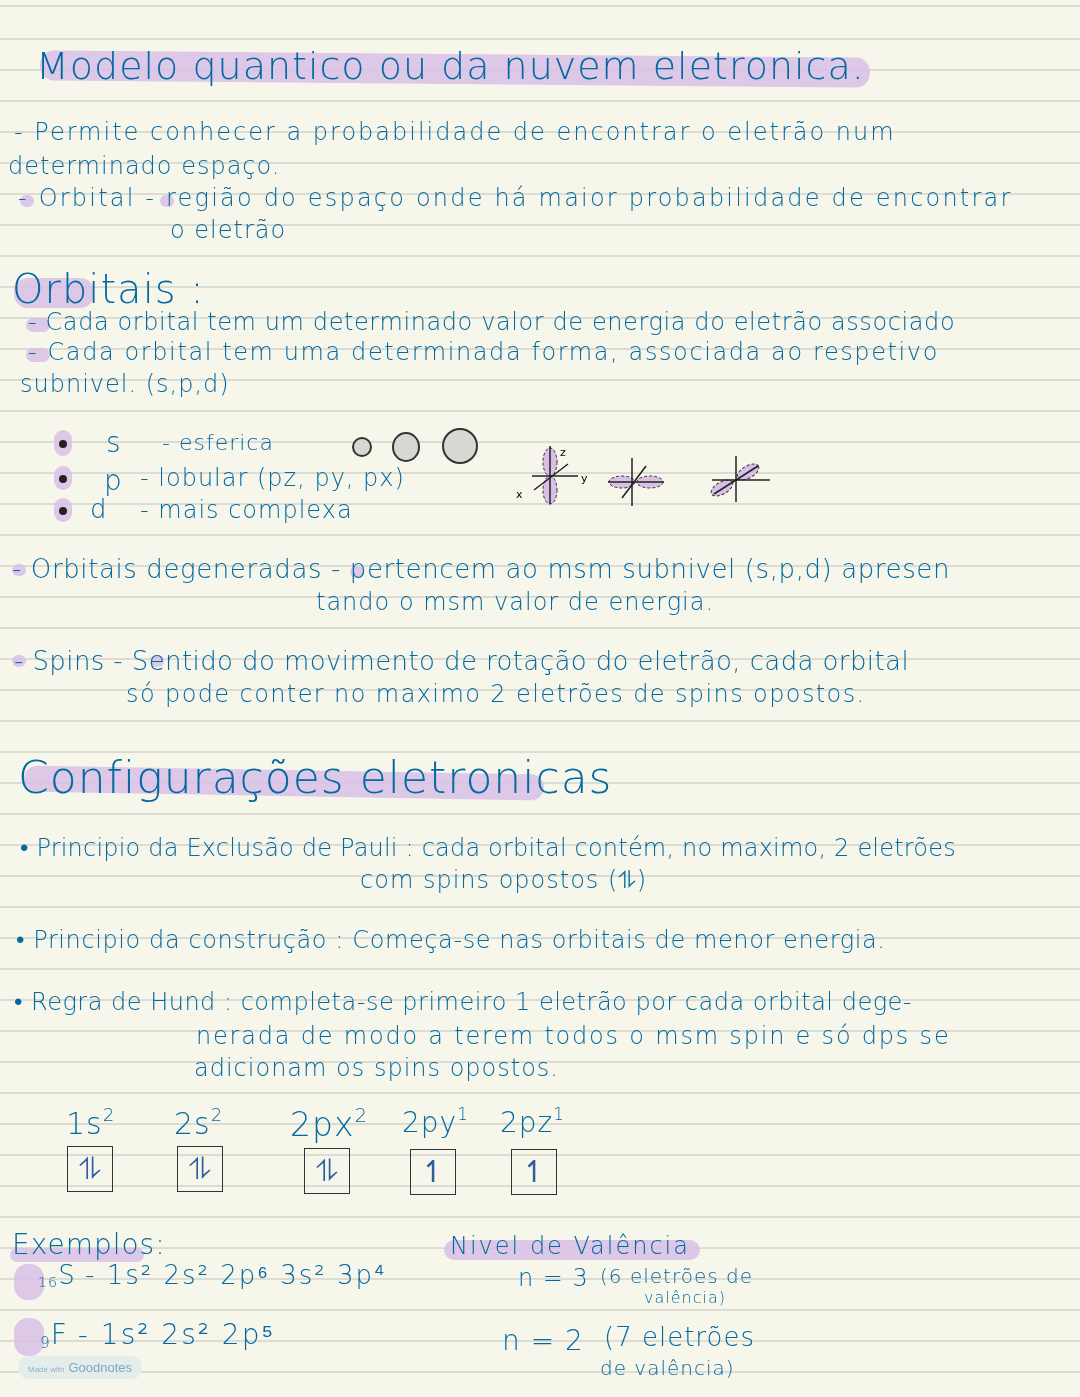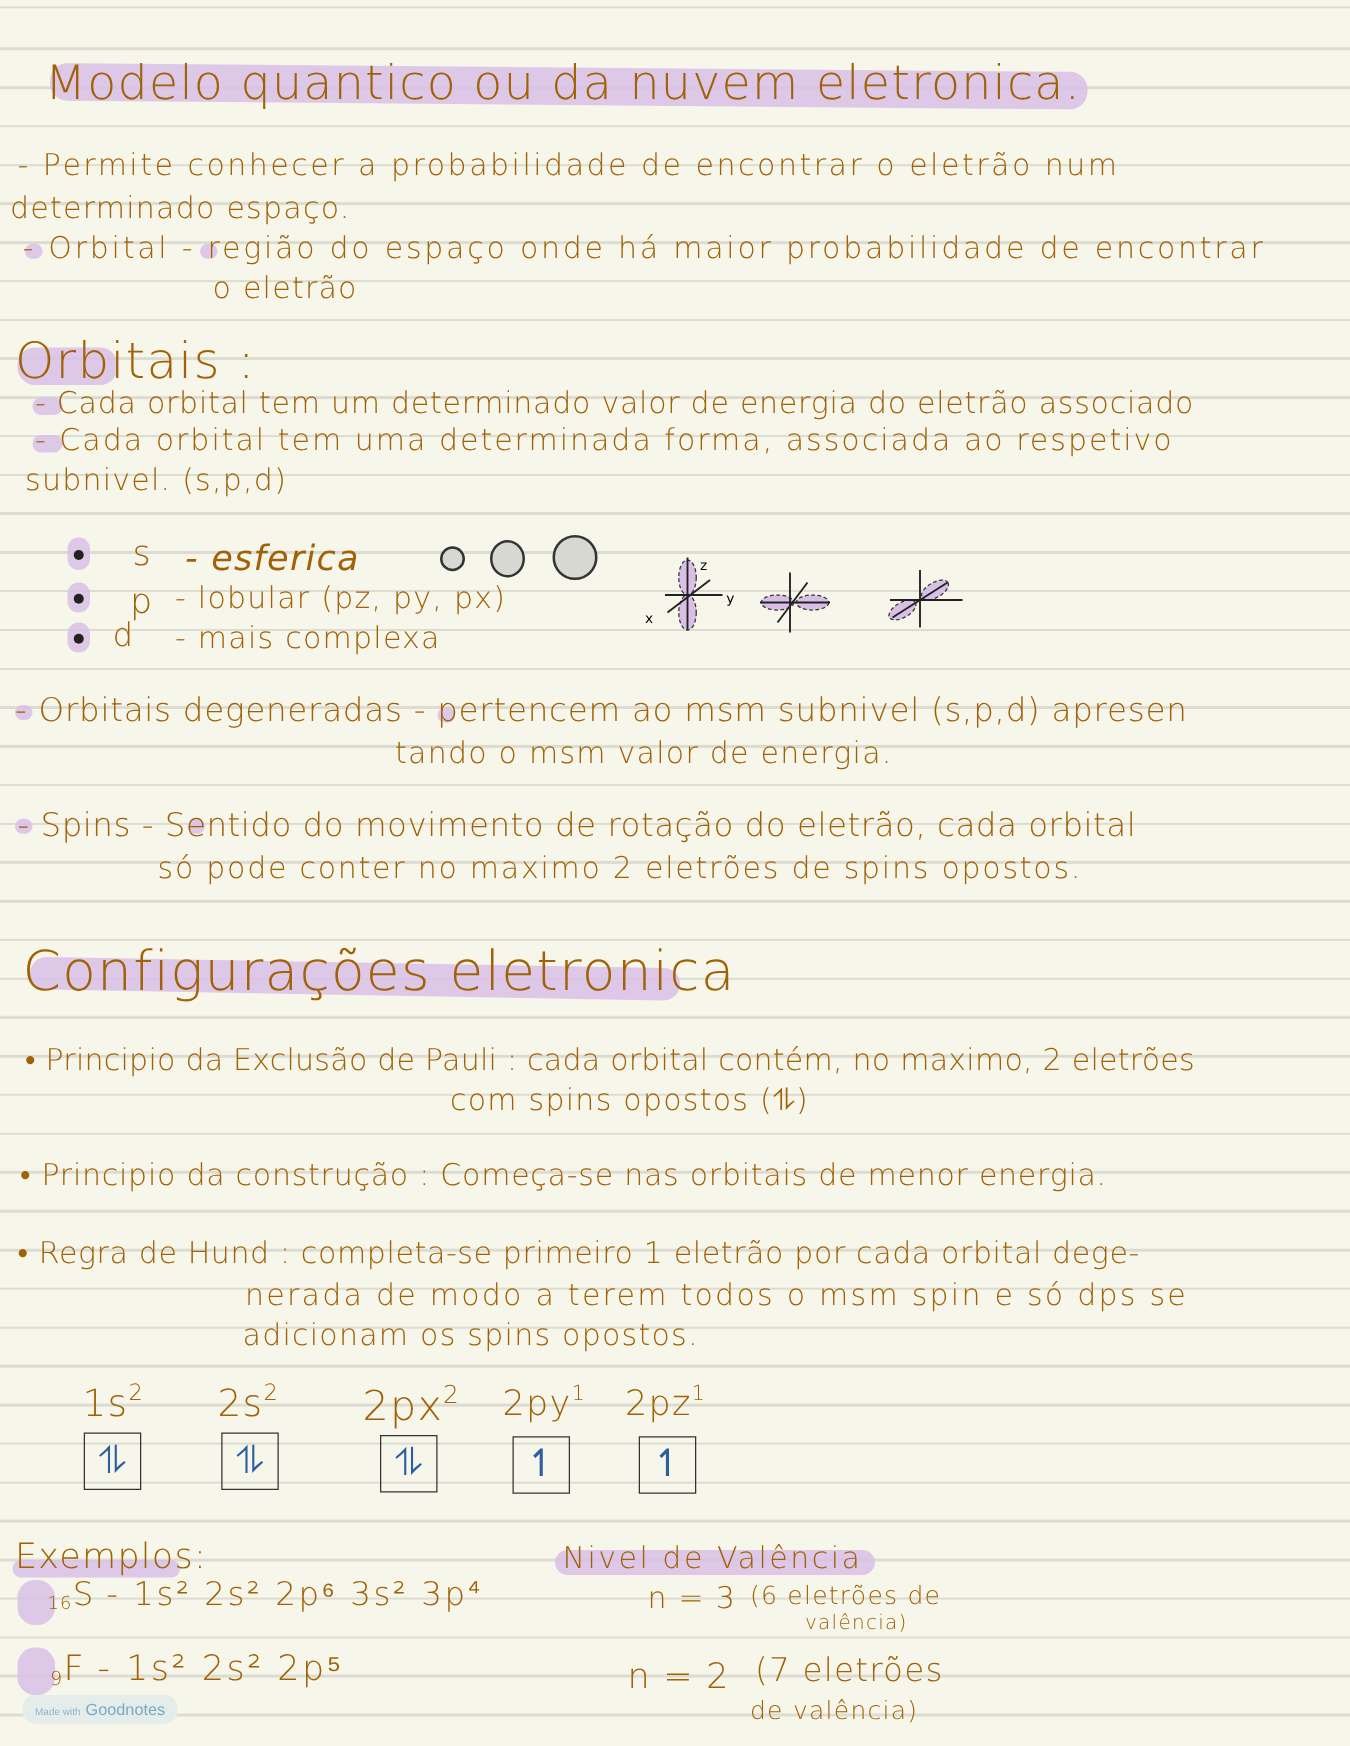--- a/index.html
+++ b/index.html
@@ -4,21 +4,21 @@
 <style>
   html, body { margin: 0; padding: 0; }
   body {
     width: 1080px; height: 1397px; position: relative; overflow: hidden;
     background: #f7f6ea;
     background-image: repeating-linear-gradient(to bottom, transparent 0px, transparent 29px, #dcdcd2 29px, #dcdcd2 31px);
     background-position: 0 9px;
     font-family: "DejaVu Sans", sans-serif;
     color: #1a1a1a;
   }
-  .t { position: absolute; white-space: nowrap; font-family: "DejaVu Sans", sans-serif; font-weight: 300; color: #a16207; letter-spacing: 1px; }
+  .t { position: absolute; white-space: nowrap; font-family: "DejaVu Sans", sans-serif; font-weight: 300; color: #0369a1; letter-spacing: 1px; }
   .h1 { font-size: 38px; letter-spacing: 1px; }
   .h2 { font-size: 40px; }
   .body { font-size: 24px; }
   .hl { position: absolute; background: #d9bfe6; border-radius: 14px; opacity: 0.85; }
   sup { font-size: 60%; vertical-align: 60%; }
   sub { font-size: 55%; vertical-align: -20%; padding-left: 24px; }
   .dot { position: absolute; width: 8px; height: 8px; border-radius: 50%; background: #222; }
   .circle { position: absolute; border: 2px solid #333; border-radius: 50%; background: #d8d8d2; }
   .box { position: absolute; width: 44px; height: 44px; border: 1.5px solid #333; color: #2c5fa0; font-size: 30px; text-align: center; line-height: 44px; font-family: "DejaVu Sans", sans-serif; font-weight: 300; }
   .watermark { position: absolute; left: 18px; top: 1356px; padding: 4px 10px; border-radius: 10px; background: #e4ede9; color: #7aa9c7; font-size: 13px; font-family: "Liberation Sans", sans-serif; }
@@ -41,21 +41,21 @@
 <div class="t h2" style="left:12px;top:266px;">Orbitais :</div>
 <div class="hl" style="left:26px;top:318px;width:24px;height:14px;"></div>
 <div class="t body" style="left:28px;top:308px;letter-spacing:0.6px;">- Cada orbital tem um determinado valor de energia do eletrão associado</div>
 <div class="hl" style="left:26px;top:348px;width:24px;height:14px;"></div>
 <div class="t body" style="left:28px;top:338px;letter-spacing:1.6px;">- Cada orbital tem uma determinada forma, associada ao respetivo</div>
 <div class="t body" style="left:20px;top:370px;">subnivel. (s,p,d)</div>
 
 <div class="hl" style="left:54px;top:430px;width:18px;height:26px;"></div>
 <div class="dot" style="left:59px;top:440px;"></div>
 <div class="t body" style="left:106px;top:426px;font-size:28px;">s</div>
-<div class="t body" style="left:148px;top:430px;font-size:28px;font-style:italic;">- esferica</div>
+<div class="t body" style="left:162px;top:430px;font-size:22px;">- esferica</div>
 <div class="circle" style="left:352px;top:437px;width:16px;height:16px;"></div>
 <div class="circle" style="left:392px;top:432px;width:24px;height:26px;"></div>
 <div class="circle" style="left:442px;top:428px;width:32px;height:32px;"></div>
 
 <div class="hl" style="left:54px;top:466px;width:18px;height:24px;"></div>
 <div class="dot" style="left:59px;top:475px;"></div>
 <div class="t body" style="left:104px;top:464px;font-size:28px;">p</div>
 <div class="t body" style="left:140px;top:464px;font-size:24px;">- lobular (pz, py, px)</div>
 
 <div class="hl" style="left:54px;top:498px;width:18px;height:24px;"></div>
@@ -92,21 +92,21 @@
 <div class="hl" style="left:350px;top:566px;width:14px;height:12px;"></div>
 <div class="t body" style="left:12px;top:554px;font-size:26px;letter-spacing:0.6px;text-align:right;">- Orbitais degeneradas - pertencem ao msm subnivel (s,p,d) apresen</div>
 <div class="t body" style="left:316px;top:588px;">tando o msm valor de energia.</div>
 
 <div class="hl" style="left:12px;top:655px;width:14px;height:12px;"></div>
 <div class="hl" style="left:150px;top:655px;width:14px;height:12px;"></div>
 <div class="t body" style="left:14px;top:646px;font-size:26px;letter-spacing:0.4px;">- Spins - Sentido do movimento de rotação do eletrão, cada orbital</div>
 <div class="t body" style="left:126px;top:680px;letter-spacing:1.4px;">só pode conter no maximo 2 eletrões de spins opostos.</div>
 
 <div class="hl" style="left:24px;top:770px;width:520px;height:26px;transform:rotate(1deg);"></div>
-<div class="t h2" style="left:18px;top:752px;font-size:44px;">Configurações eletronica</div>
+<div class="t h2" style="left:18px;top:752px;font-size:44px;">Configurações eletronicas</div>
 
 <div class="t body" style="left:20px;top:834px;letter-spacing:0.2px;">• Principio da Exclusão de Pauli : cada orbital contém, no maximo, 2 eletrões</div>
 <div class="t body" style="left:360px;top:866px;">com spins opostos (⥮)</div>
 
 <div class="t body" style="left:16px;top:926px;letter-spacing:0.6px;">• Principio da construção : Começa-se nas orbitais de menor energia.</div>
 
 <div class="t body" style="left:14px;top:988px;letter-spacing:0.5px;">• Regra de Hund : completa-se primeiro 1 eletrão por cada orbital dege-</div>
 <div class="t body" style="left:196px;top:1022px;letter-spacing:1.8px;">nerada de modo a terem todos o msm spin e só dps se</div>
 <div class="t body" style="left:194px;top:1054px;letter-spacing:1px;">adicionam os spins opostos.</div>
 

